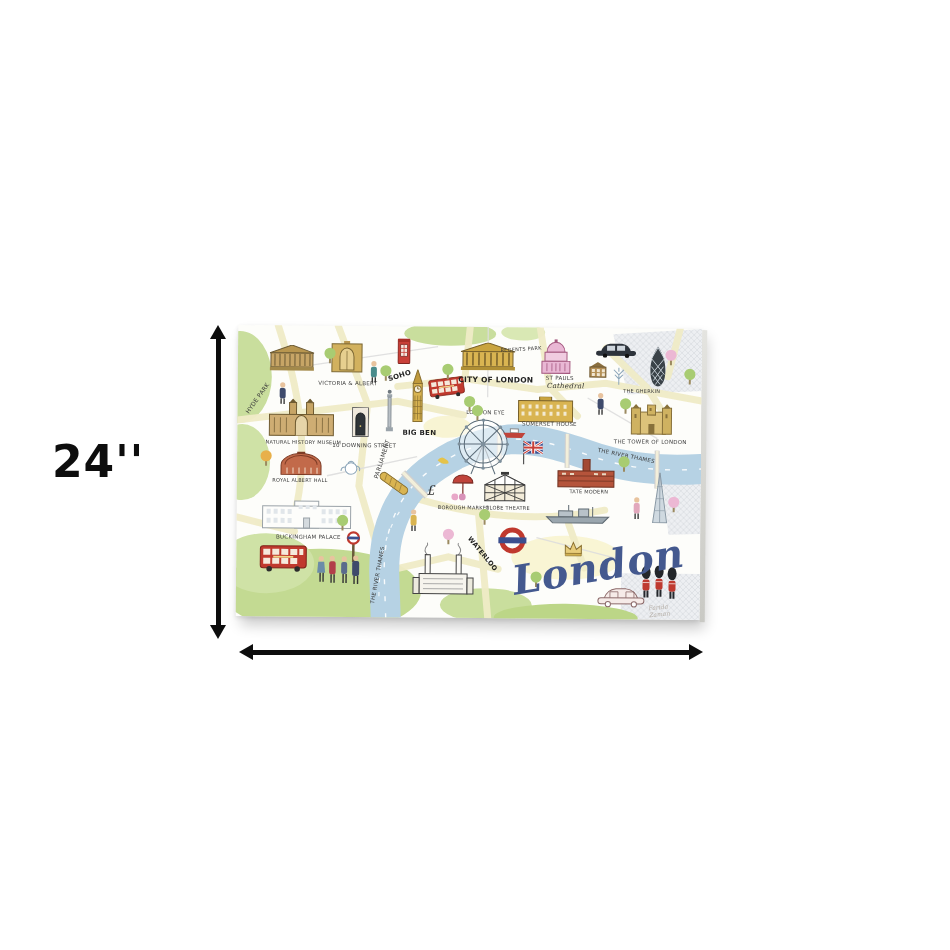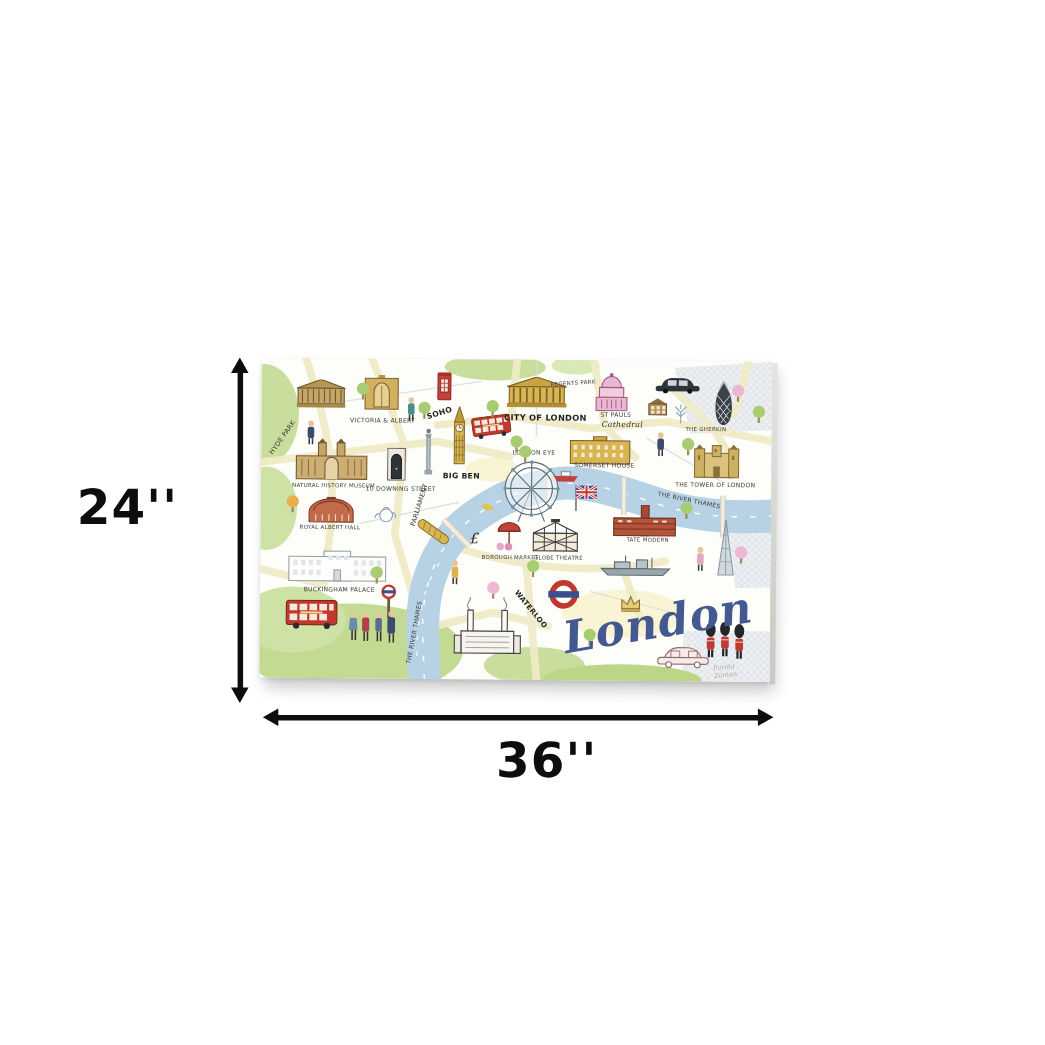--- a/index.html
+++ b/index.html
@@ -7,21 +7,21 @@
   .stage{position:relative;width:950px;height:950px;background:#fff;overflow:hidden;}
 
   
   .varrow{position:absolute;left:216px;top:338px;width:5px;height:288px;background:#0d0d0d;}
   .varrow::before{content:'';position:absolute;top:-13px;left:-6px;border:8.5px solid transparent;border-top:0;border-bottom:14px solid #0d0d0d;}
   .varrow::after{content:'';position:absolute;bottom:-13px;left:-6px;border:8.5px solid transparent;border-bottom:0;border-top:14px solid #0d0d0d;}
   .harrow{position:absolute;left:252px;top:650px;width:438px;height:5px;background:#0d0d0d;}
   .harrow::before{content:'';position:absolute;left:-13px;top:-6px;border:8.5px solid transparent;border-left:0;border-right:14px solid #0d0d0d;}
   .harrow::after{content:'';position:absolute;right:-13px;top:-6px;border:8.5px solid transparent;border-right:0;border-left:14px solid #0d0d0d;}
   .dim-label{position:absolute;font-weight:bold;font-size:44px;color:#0d0d0d;letter-spacing:1px;}
-  .dim-h{left:52px;top:436px;width:110px;text-align:right;}
+  .dim-h{left:52px;top:436px;width:110px;text-align:left;}
   .dim-w{left:442px;top:666px;width:110px;text-align:center;}
 
   
   .canvas{position:absolute;left:237px;top:327px;width:464px;height:291px;background:#fdfdfa;
     transform:rotate(0.5deg);transform-origin:50% 50%;
     box-shadow:5px 9px 14px rgba(0,0,0,0.20), 0 2px 4px rgba(0,0,0,0.10);}
   .canvas::after{content:'';position:absolute;right:-5px;top:1px;bottom:-2px;width:5px;
     background:linear-gradient(180deg,#e4e4e0,#c9c9c4);transform:skewY(1.5deg);}
   .bg{position:absolute;left:0;top:0;}
   #landmarks{position:absolute;inset:0;}
@@ -40,21 +40,20 @@
 </style>
 </head>
 <body>
 
 <div class="stage">
 
   <div class="varrow"></div>
   <div class="dim-label dim-h">24''</div>
 
   <div class="harrow"></div>
-  <div class="dim-label dim-w">36''</div>
 
   <div class="canvas">
 
     <svg class="bg" width="464" height="291" viewBox="0 0 464 291">
       <defs>
         <pattern id="hatch" width="6" height="6" patternUnits="userSpaceOnUse">
           <rect width="6" height="6" fill="#edeff2"></rect>
           <path d="M0 0 L6 6 M6 0 L0 6" stroke="#d7dbe0" stroke-width="0.7"></path>
         </pattern>
       </defs>

